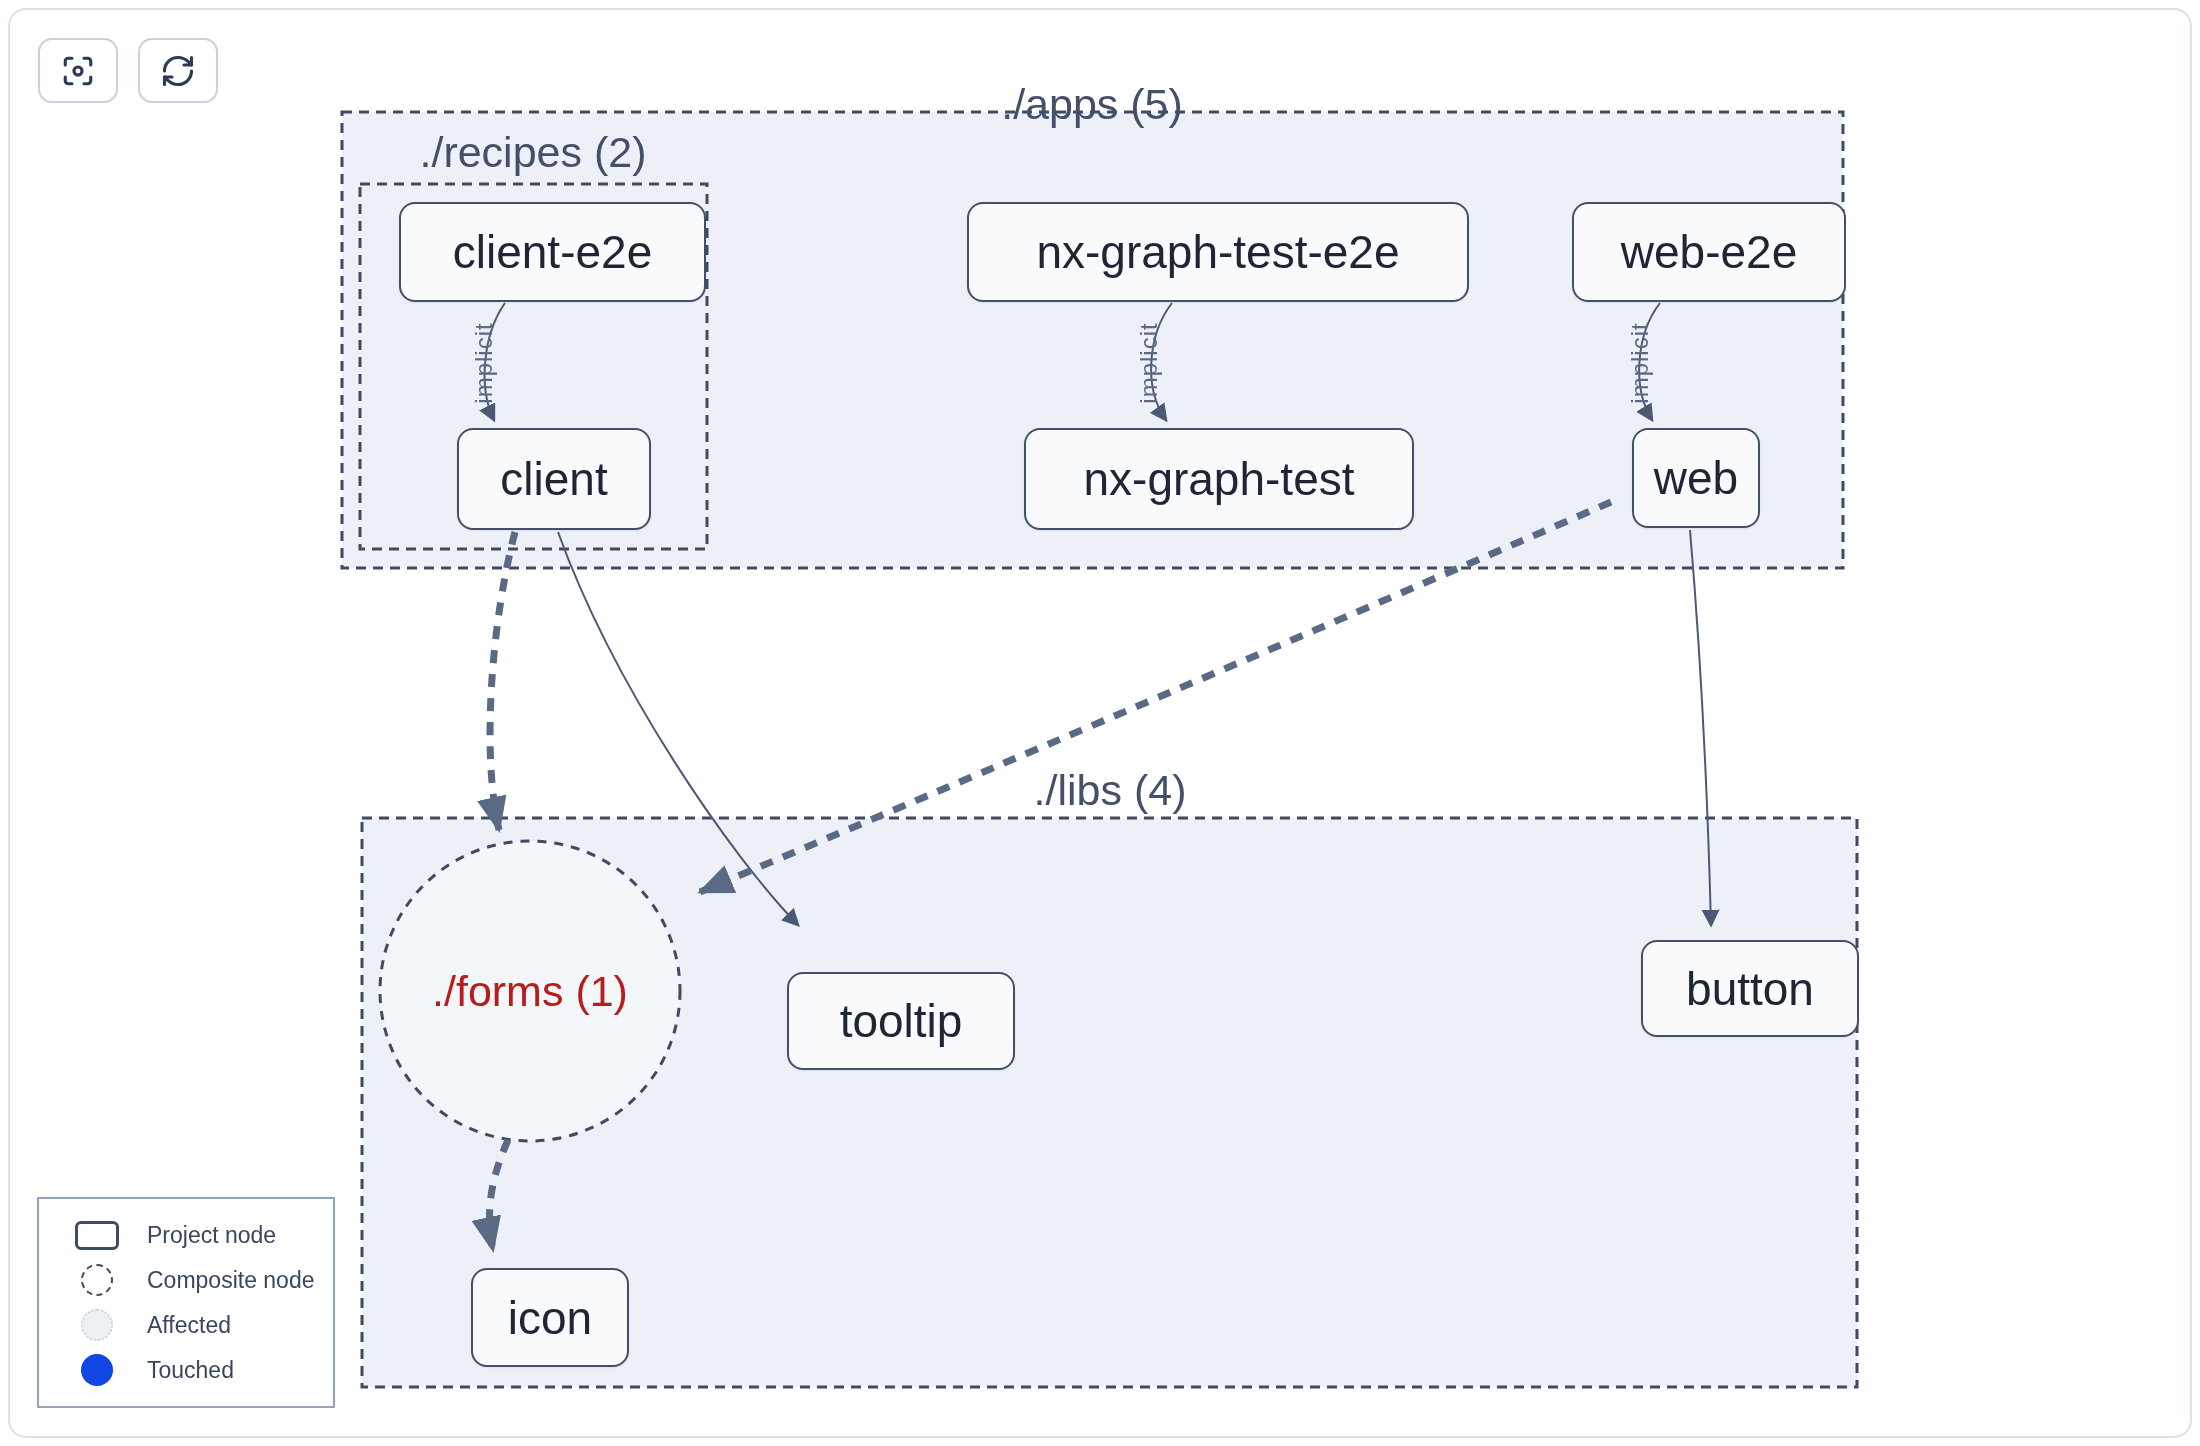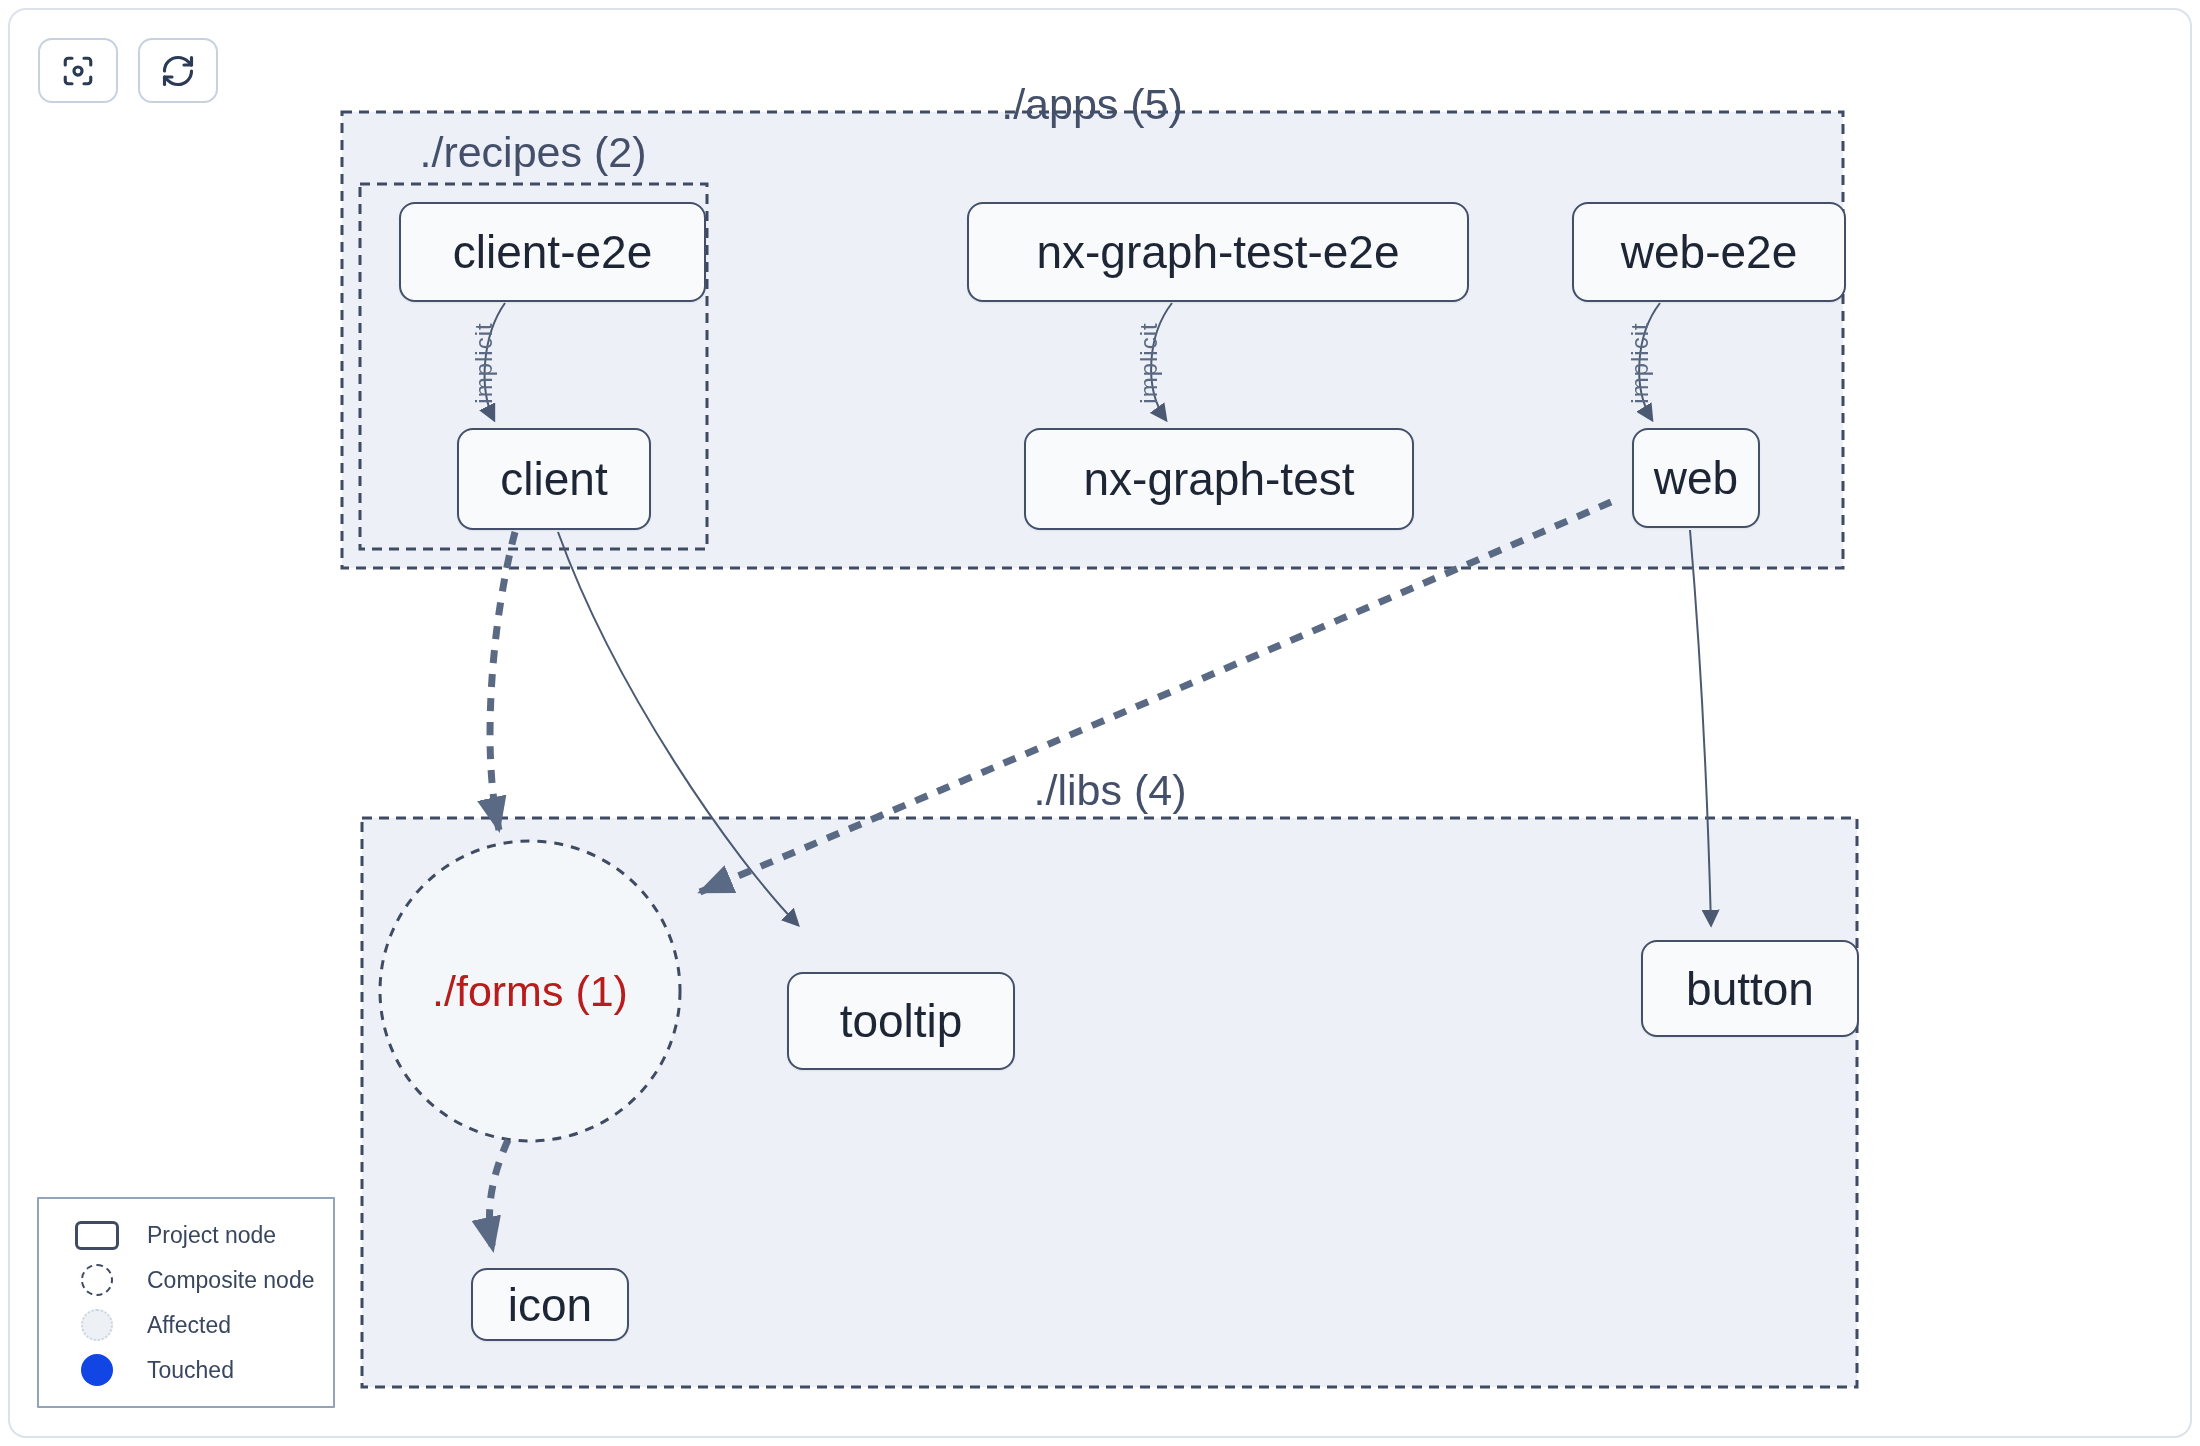--- a/index.html
+++ b/index.html
@@ -129,21 +129,21 @@
   <div class="edge-label" style="left:1640px;top:363px;">implicit</div>
 
   <div class="node" style="left:380px;top:202px;width:307px;height:100px;">client-e2e</div>
   <div class="node" style="left:948px;top:202px;width:502px;height:100px;">nx-graph-test-e2e</div>
   <div class="node" style="left:1553px;top:202px;width:274px;height:100px;">web-e2e</div>
   <div class="node" style="left:438px;top:428px;width:194px;height:102px;">client</div>
   <div class="node" style="left:1005px;top:428px;width:390px;height:102px;">nx-graph-test</div>
   <div class="node" style="left:1613px;top:428px;width:128px;height:100px;">web</div>
   <div class="node" style="left:768px;top:972px;width:228px;height:98px;">tooltip</div>
   <div class="node" style="left:1622px;top:940px;width:218px;height:97px;">button</div>
-  <div class="node" style="left:452px;top:1268px;width:158px;height:73px;">icon</div>
+  <div class="node" style="left:452px;top:1268px;width:158px;height:99px;">icon</div>
 
   <div class="legend">
     <div class="legend-row">
       <span class="legend-swatch">
           <span class="sw-project"></span>
         </span>
       <span class="legend-label">Project node</span>
     </div>
     <div class="legend-row">
       <span class="legend-swatch">

